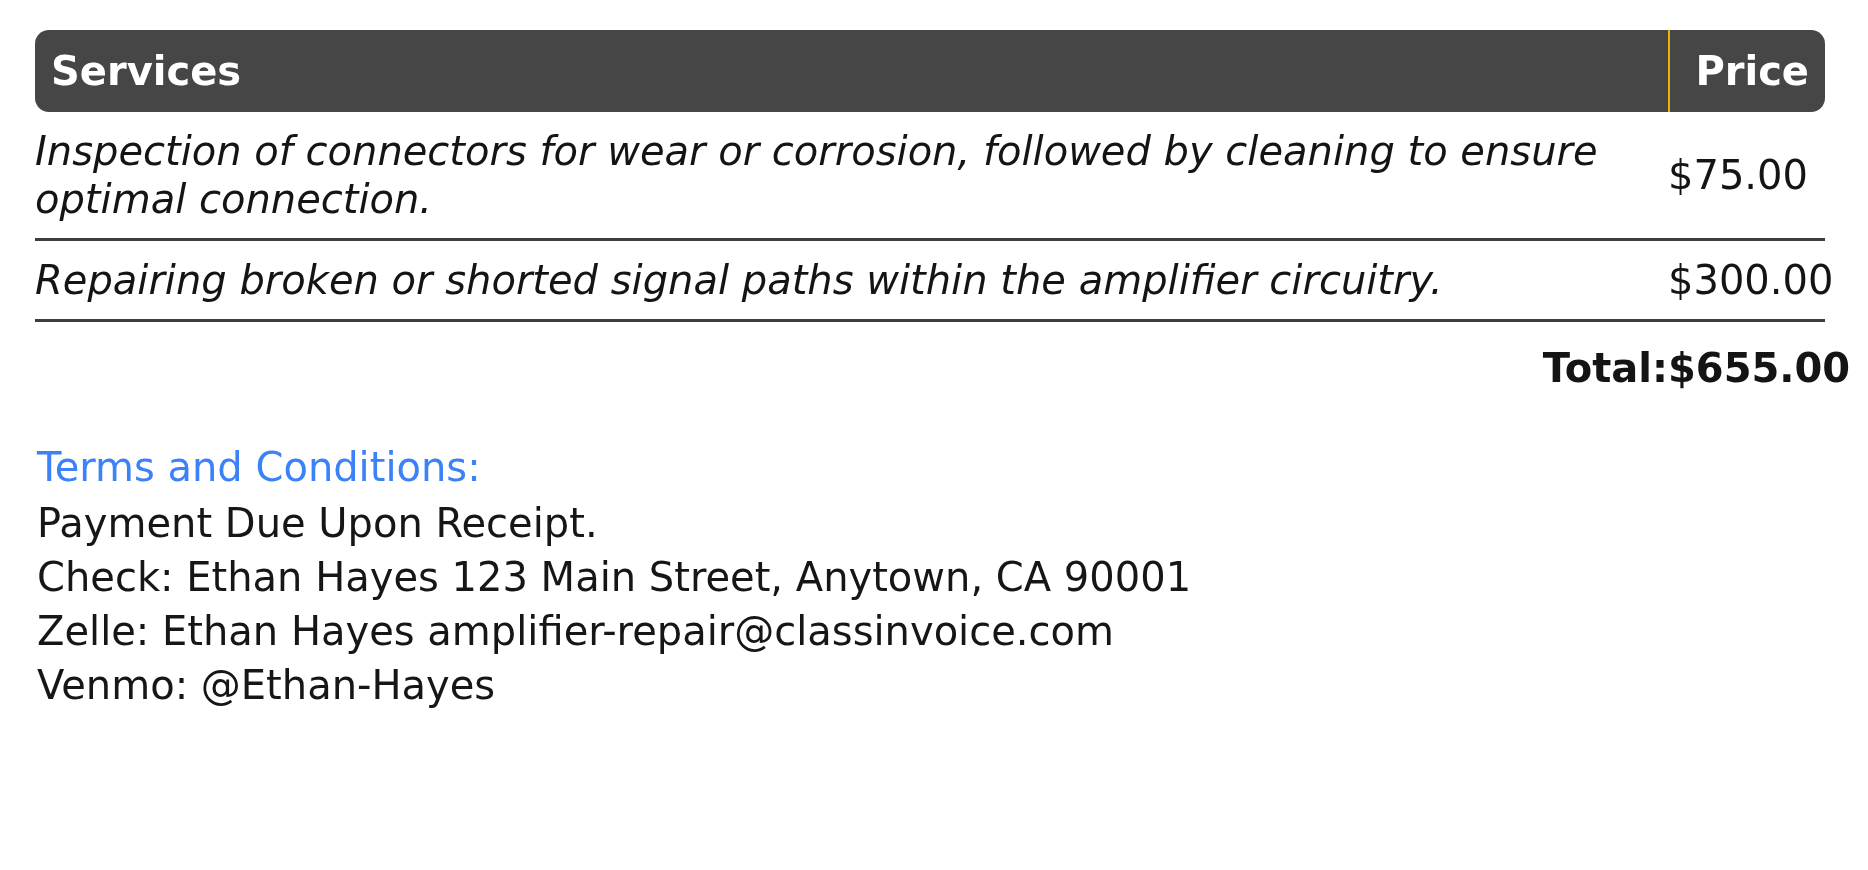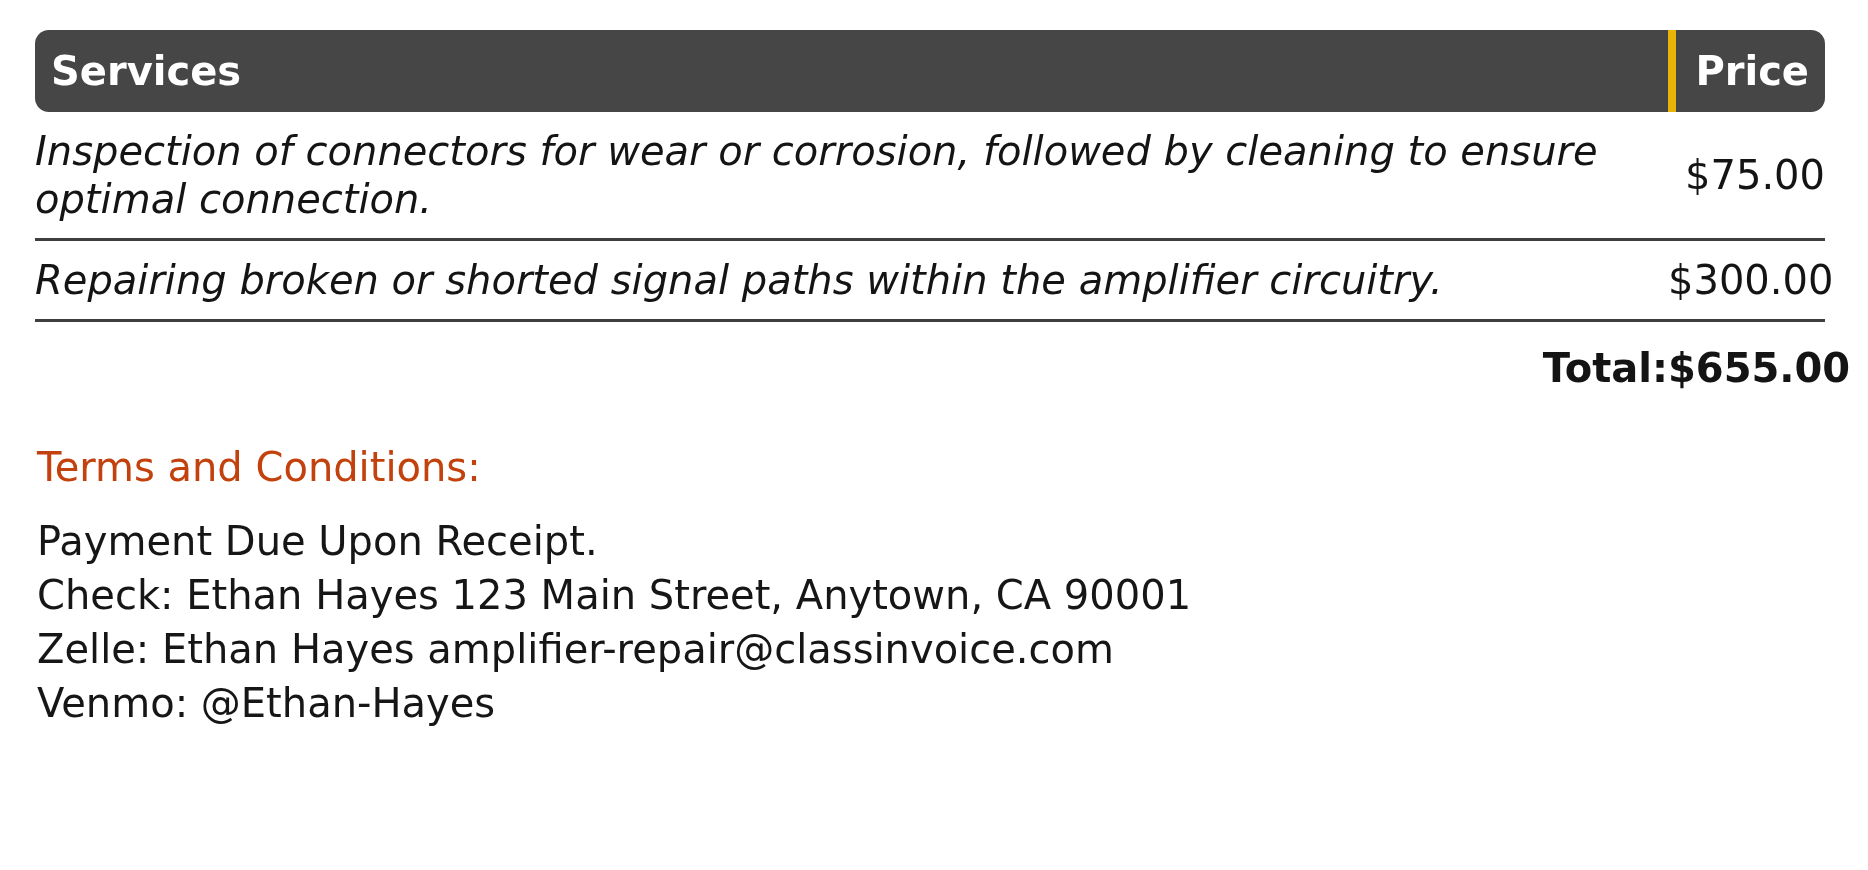--- a/index.html
+++ b/index.html
@@ -38,39 +38,39 @@
   }
   th.th-services {
     text-align: left;
     padding-left: 22px;
     border-radius: 14px 0 0 14px;
   }
   th.th-price {
     text-align: right;
     padding-right: 22px;
     border-radius: 0 14px 14px 0;
-    border-left: 8px solid #eab308;
+    border-left: 2px solid #eab308;
   }
 
   .services-table tbody td {
     font-size: 40px;
     line-height: 48px;
     padding: 15px 0;
     border-bottom: 3px solid #3e3e3e;
     vertical-align: middle;
     color: #141414;
   }
   td.desc {
     text-align: left;
     padding-left: 16px;
     padding-right: 60px;
     font-style: italic;
   }
   td.price {
-    text-align: right;
+    text-align: left;
     padding-right: 8px;
     white-space: nowrap;
   }
   tr.total-row td {
     border-bottom: none;
     font-weight: bold;
     padding-top: 22px;
     padding-bottom: 12px;
   }
   td.total-label {
@@ -80,22 +80,22 @@
   }
 
   .terms {
     margin-left: 37px;
     margin-top: 36px;
     font-size: 40px;
     line-height: 54px;
     color: #161616;
   }
   .terms-heading {
-    color: #c2410c;
-    margin-bottom: 20px;
+    color: #3b82f6;
+    margin-bottom: 2px;
   }
 </style>
 </head>
 <body>
 
 <div class="invoice-page">
 
   <table class="services-table">
     <colgroup>
       <col class="col-desc">

